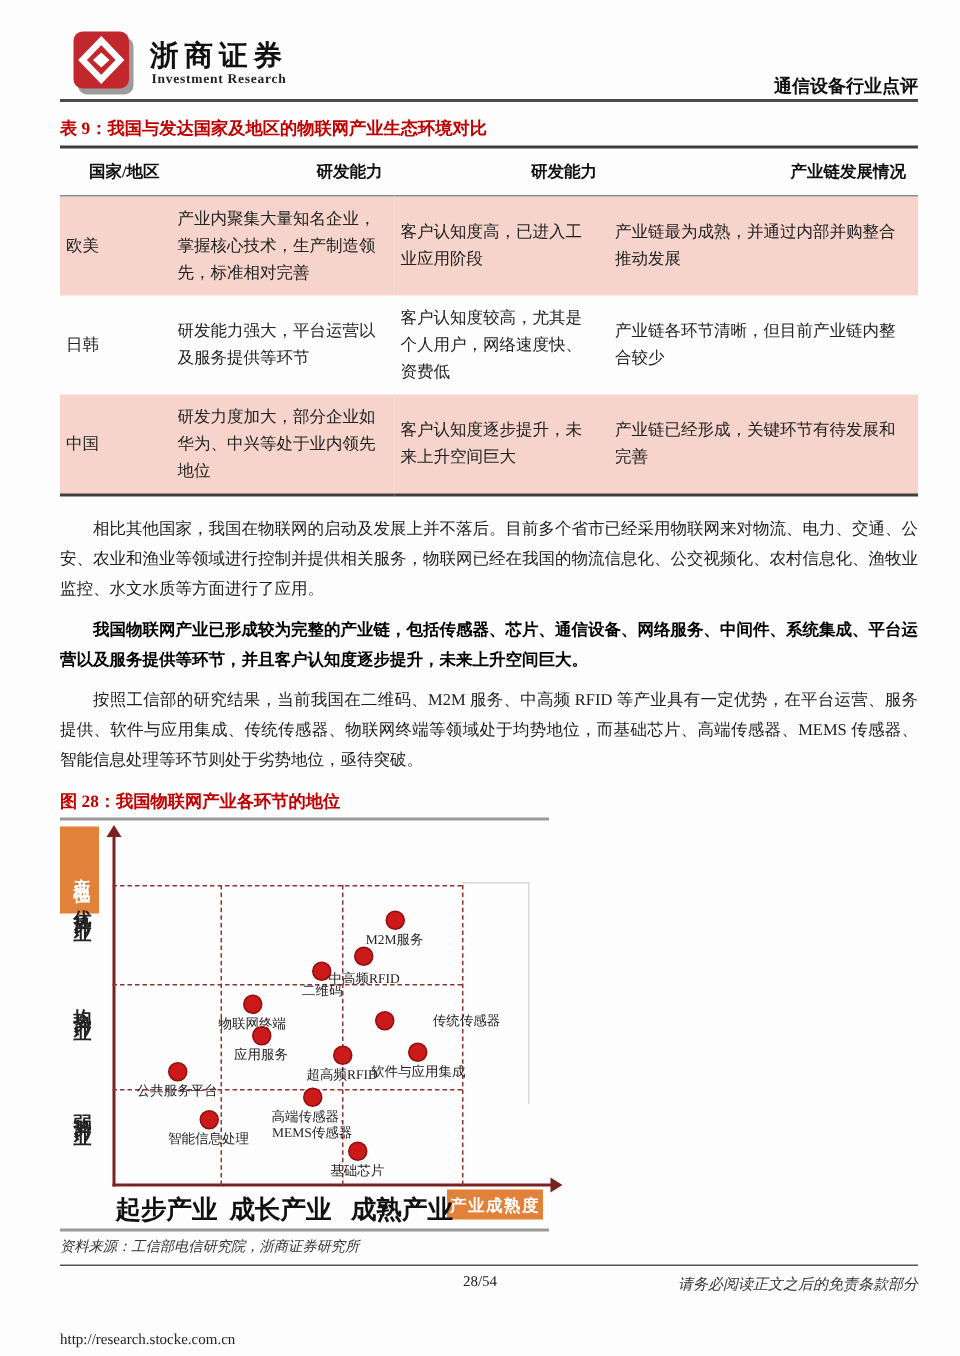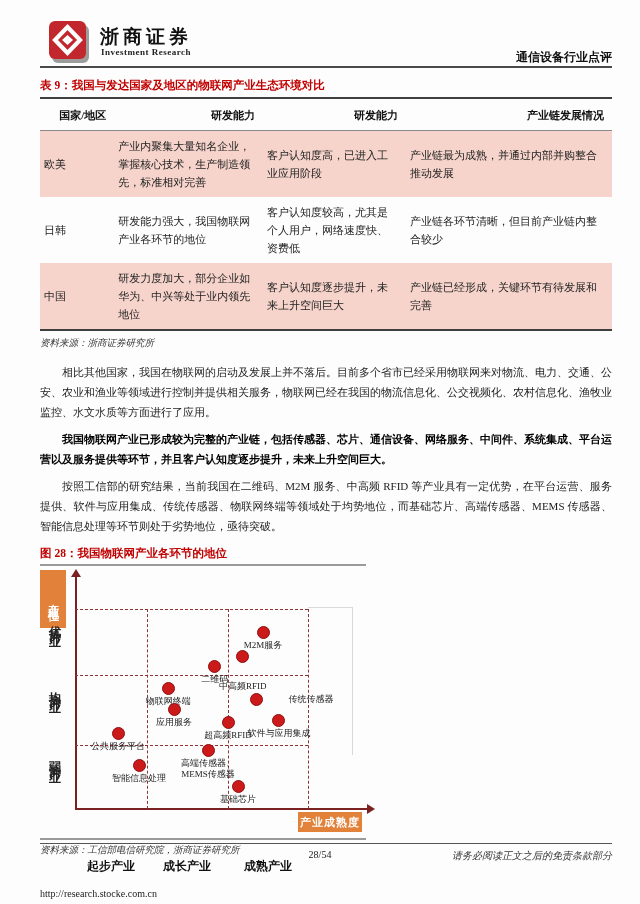--- a/index.html
+++ b/index.html
@@ -42,21 +42,21 @@
   .yarrow{position:absolute;left:31px;top:-1px;width:0;height:0;border-left:5px solid transparent;border-right:5px solid transparent;border-bottom:8px solid #7a2222;}
   .xaxis{position:absolute;left:35px;top:238px;width:294px;height:2px;background:#7a2222;}
   .xarrow{position:absolute;left:327px;top:234px;width:0;height:0;border-top:5px solid transparent;border-bottom:5px solid transparent;border-left:8px solid #7a2222;}
   .plot{position:absolute;left:35px;top:39px;width:233px;height:200px;}
   .gv{position:absolute;top:0;height:200px;width:0;border-left:1.5px dashed #8f3333;}
   .gh{position:absolute;left:0;width:233px;height:0;border-top:1.5px dashed #8f3333;}
   .art-v{position:absolute;left:312px;top:37px;width:1px;height:148px;background:#d9d9d9;}
   .art-h{position:absolute;left:268px;top:37px;width:45px;height:1px;background:#d9d9d9;}
   .ycat{position:absolute;left:6px;writing-mode:vertical-rl;text-orientation:upright;
         font-size:12px;font-weight:600;letter-spacing:3px;color:#222;}
-  .xcat{position:absolute;top:244px;width:72px;text-align:center;font-size:12px;font-weight:bold;color:#111;margin-top:44px;}
+  .xcat{position:absolute;top:244px;width:72px;text-align:center;font-size:17px;font-weight:bold;color:#111;}
   .dot{position:absolute;width:13px;height:13px;border-radius:50%;background:#cc1a1a;border:1px solid #8f0f0f;box-sizing:border-box;}
   .dlabel{position:absolute;font-size:9px;line-height:11px;color:#222;white-space:pre-line;}
   .dlabel.below{width:90px;text-align:center;}
   .dlabel.right{text-align:center;width:90px;}
   .fig-src-rule{width:326px;height:2px;background:#9a9a9a;margin-top:6px;}
   .fig-src{margin-top:4px;font-size:9.5px;font-style:italic;color:#333;}
   
   .foot-rule{position:absolute;left:40px;right:28px;top:843px;height:1px;background:#555;}
   .foot-url{position:absolute;left:40px;top:849px;font-size:10px;color:#222;margin-top:39px;}
   .foot-page{position:absolute;left:0;right:0;top:849px;text-align:center;font-size:10px;color:#222;}
@@ -93,33 +93,32 @@
         </thead>
       <tbody id="tbody">
           <tr class="hl">
             <td class="c0">欧美</td>
             <td class="c1">产业内聚集大量知名企业，掌握核心技术，生产制造领先，标准相对完善</td>
             <td class="c2">客户认知度高，已进入工业应用阶段</td>
             <td class="c3">产业链最为成熟，并通过内部并购整合推动发展</td>
           </tr>
           <tr>
             <td class="c0">日韩</td>
-            <td class="c1">研发能力强大，我国物联网产业各环节的地位</td>
+            <td class="c1">研发能力强大，平台运营以及服务提供等环节</td>
             <td class="c2">客户认知度较高，尤其是个人用户，网络速度快、资费低</td>
             <td class="c3">产业链各环节清晰，但目前产业链内整合较少</td>
           </tr>
           <tr class="hl">
             <td class="c0">中国</td>
             <td class="c1">研发力度加大，部分企业如华为、中兴等处于业内领先地位</td>
             <td class="c2">客户认知度逐步提升，未来上升空间巨大</td>
             <td class="c3">产业链已经形成，关键环节有待发展和完善</td>
           </tr>
         </tbody>
     </table>
-    <div class="src">资料来源：浙商证券研究所</div>
 
     <div class="paras" id="paras">
         <p>相比其他国家，我国在物联网的启动及发展上并不落后。目前多个省市已经采用物联网来对物流、电力、交通、公安、农业和渔业等领域进行控制并提供相关服务，物联网已经在我国的物流信息化、公交视频化、农村信息化、渔牧业监控、水文水质等方面进行了应用。</p>
         <p class="bold">我国物联网产业已形成较为完整的产业链，包括传感器、芯片、通信设备、网络服务、中间件、系统集成、平台运营以及服务提供等环节，并且客户认知度逐步提升，未来上升空间巨大。</p>
         <p>按照工信部的研究结果，当前我国在二维码、M2M 服务、中高频 RFID 等产业具有一定优势，在平台运营、服务提供、软件与应用集成、传统传感器、物联网终端等领域处于均势地位，而基础芯片、高端传感器、MEMS 传感器、智能信息处理等环节则处于劣势地位，亟待突破。</p>
       </div>
 
     <div class="fig-title">图 28：我国物联网产业各环节的地位</div>
     <div class="fig-rule"></div>
 
@@ -142,21 +141,21 @@
       <div class="xbox">产业成熟度</div>
     <div class="ycat" style="top: 46px;">优势产业</div>
         <div class="ycat" style="top: 112px;">均势产业</div>
         <div class="ycat" style="top: 182px;">弱势产业</div>
         <div class="xcat" style="left: 35px;">起步产业</div>
         <div class="xcat" style="left: 111px; text-align: center;">成长产业</div>
         <div class="xcat" style="left: 192px;">成熟产业</div>
         <div class="dot" title="M2M服务" style="left: 216.531px; top: 55.5px;"></div>
         <div class="dlabel below" style="left: 178.031px; top: 70px;">M2M服务</div>
         <div class="dot" title="中高频RFID" style="left: 196.26px; top: 79.5px;"></div>
-        <div class="dlabel below" style="left: 157.76px; top: 111px;">中高频RFID</div>
+        <div class="dlabel below" style="left: 157.76px; top: 96px;">中高频RFID</div>
         <div class="dot" title="二维码" style="left: 168.3px; top: 89.5px;"></div>
         <div class="dlabel below" style="left: 129.8px; top: 104px;">二维码</div>
         <div class="dot" title="物联网终端" style="left: 121.7px; top: 111.5px;"></div>
         <div class="dlabel below" style="left: 83.2px; top: 126px;">物联网终端</div>
         <div class="dot" title="应用服务" style="left: 127.525px; top: 132.5px;"></div>
         <div class="dlabel below" style="left: 89.025px; top: 147px;">应用服务</div>
         <div class="dot" title="传统传感器" style="left: 209.541px; top: 122.5px;"></div>
         <div class="dlabel right" style="left: 226.041px; top: 124px;">传统传感器</div>
         <div class="dot" title="超高频RFID" style="left: 181.581px; top: 145.5px;"></div>
         <div class="dlabel below" style="left: 143.081px; top: 160px;">超高频RFID</div>

